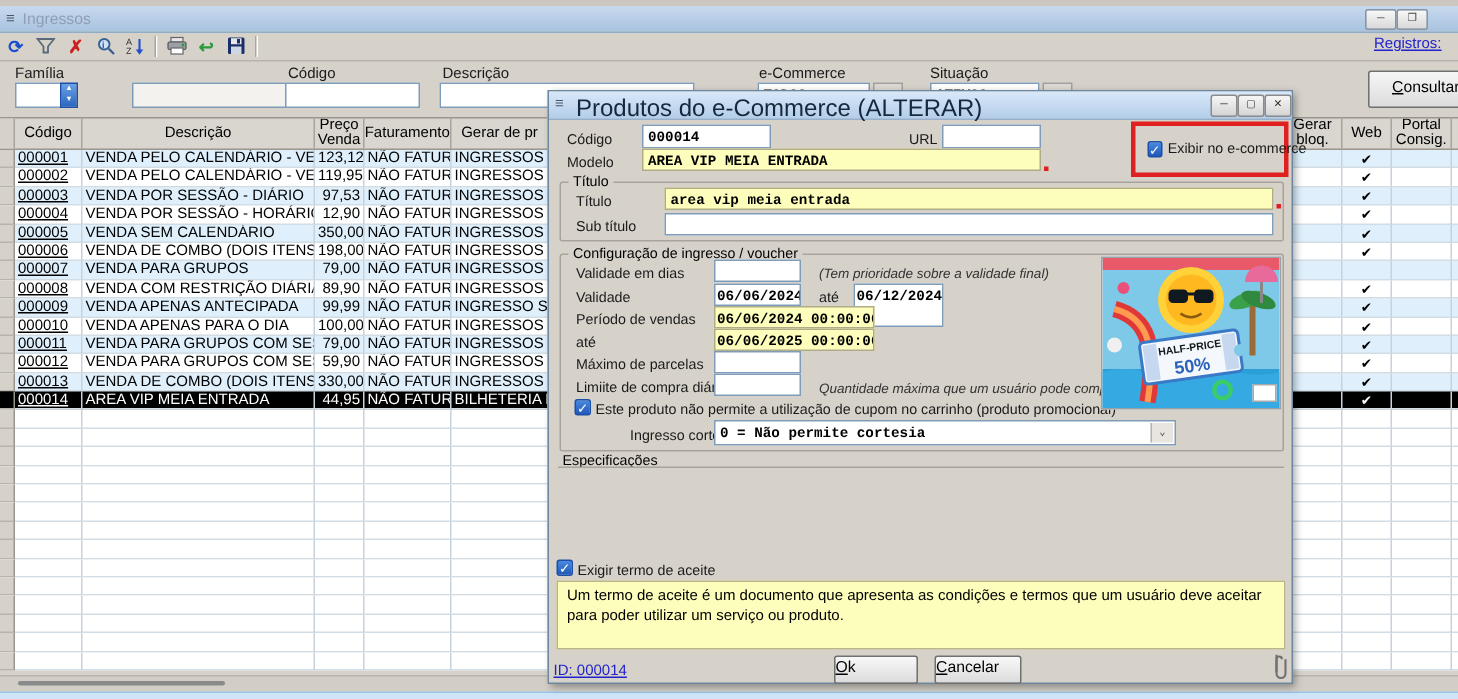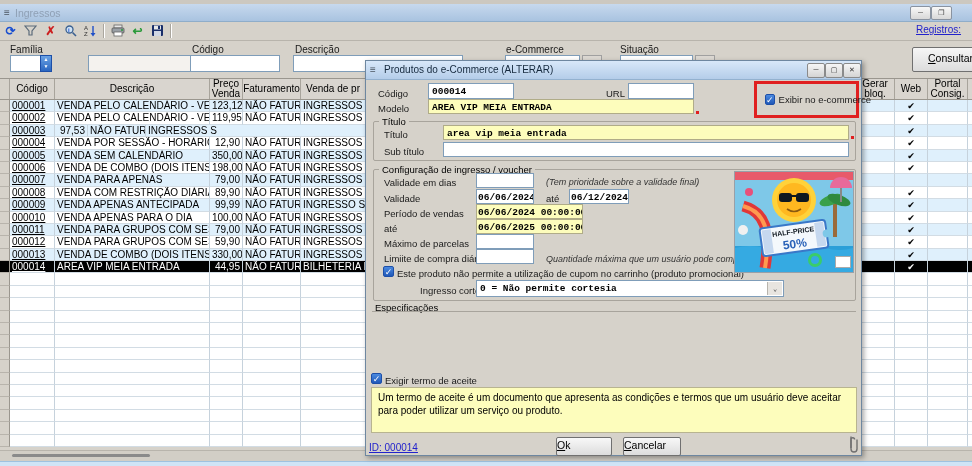--- a/index.html
+++ b/index.html
@@ -33,21 +33,21 @@
   .sel-col{width:10px;background:#d6d2ca;border-right:1px solid #9a968e;border-bottom:1px solid #b8b4ac;}
   .tr.sel .sel-col{background:#000;}
   .c1{width:45px;text-decoration:underline;} .c2{width:155px;} .c3{width:33px;text-align:right;} .c4{width:58px;} .c5{flex:1;border-right:none;}
   .r1{width:39px;} .r2{width:33px;text-align:center;font-size:9px;} .r3{width:40px;} .r4{flex:1;border-right:none;}
   .hscroll{left:0;top:450px;width:972px;height:11px;background:#d2cec6;border-top:1px solid #b8b4ac;}
   .hthumb{left:12px;top:454px;width:138px;height:3px;background:#8a8a8a;border-radius:2px;}
   .bottom-strip{left:0;top:461px;width:972px;height:5px;background:#cfe4f6;border-top:1px solid #9ec2e0;}
   
   .dialog{left:365px;top:60px;width:497px;height:396px;background:#d6d2ca;border:1px solid #6e87a0;box-shadow:2px 2px 5px rgba(0,0,0,.35);box-sizing:border-box;}
   .dlg-titlebar{left:0;top:0;width:495px;height:18px;background:linear-gradient(180deg,#d8e8f9,#b4cde9);border-bottom:1px solid #93b1cf;}
-  .dlg-title{left:18px;top:3px;font-size:10px;color:#15293d;}
+  .dlg-title{left:18px;top:3px;font-size:16px;color:#15293d;}
   .dlg-btn{top:2px;width:16px;height:13px;background:linear-gradient(#f6f6f6,#d4d4d4);border:1px solid #8a8a8a;border-radius:2px;font-size:7px;line-height:12px;text-align:center;color:#333;}
   .dlabel{font-size:9.5px;color:#1a1a1a;white-space:nowrap;}
   .note{font-size:9px;font-style:italic;color:#333;white-space:nowrap;}
   .yellow{background:#fdfdbc;}
   .group{border:1px solid #a8a49c;border-radius:2px;box-sizing:border-box;}
   .gtitle{font-size:9.5px;background:#d6d2ca;padding:0 3px;white-space:nowrap;}
   .chk{width:11px;height:11px;background:linear-gradient(#4a8ae0,#2058b8);border:1px solid #1d4fa8;border-radius:2px;color:#fff;font-size:9px;line-height:10px;text-align:center;box-sizing:border-box;}
   .reddot{width:3px;height:3px;background:#e02020;}
   .combo-arrow{position:absolute;right:1px;top:1px;bottom:1px;width:14px;background:#e8e5e0;border-left:1px solid #b8b4ac;font-size:7px;color:#555;text-align:center;line-height:14px;}
   .button{background:linear-gradient(#f8f8f8,#dcdcdc);border:1px solid #707070;border-radius:2px;font-size:10.5px;text-align:left;line-height:15px;}
@@ -140,21 +140,21 @@
         <span>Descrição</span>
       </div>
     <div class="th" style="width:33px;">
         <span>Preço</span>
         <span>Venda</span>
       </div>
     <div class="th" style="width:58px;">
         <span>Faturamento</span>
       </div>
     <div class="th" style="flex:1;border-right:none;">
-        <span>Venda de pr</span>
+        <span>Gerar de pr</span>
       </div>
   </div>
   <div class="abs tbody" style="left:0;top:100px;width:365px;">
       <div class="tr alt">
     <div class="td sel-col"></div>
     <div class="td c1">000001</div>
         <div class="td c2">VENDA PELO CALENDÁRIO - VENCIME</div>
     <div class="td c3">123,12</div>
         <div class="td c4">NÃO FATURAR</div>
     <div class="td c5">INGRESSOS S</div>
@@ -163,20 +163,21 @@
     <div class="td sel-col"></div>
     <div class="td c1">000002</div>
         <div class="td c2">VENDA PELO CALENDÁRIO - VENCIME</div>
     <div class="td c3">119,95</div>
         <div class="td c4">NÃO FATURAR</div>
     <div class="td c5">INGRESSOS S</div>
       </div>
       <div class="tr alt">
     <div class="td sel-col"></div>
     <div class="td c1">000003</div>
+        <div class="td c2">VENDA POR SESSÃO - DIÁRIO</div>
     <div class="td c3">97,53</div>
         <div class="td c4">NÃO FATURAR</div>
     <div class="td c5">INGRESSOS S</div>
       </div>
       <div class="tr">
     <div class="td sel-col"></div>
     <div class="td c1">000004</div>
         <div class="td c2">VENDA POR SESSÃO - HORÁRIO</div>
     <div class="td c3">12,90</div>
         <div class="td c4">NÃO FATURAR</div>
@@ -194,21 +195,21 @@
     <div class="td sel-col"></div>
     <div class="td c1">000006</div>
         <div class="td c2">VENDA DE COMBO (DOIS ITENS 1 QTD</div>
     <div class="td c3">198,00</div>
         <div class="td c4">NÃO FATURAR</div>
     <div class="td c5">INGRESSOS S</div>
       </div>
       <div class="tr alt">
     <div class="td sel-col"></div>
     <div class="td c1">000007</div>
-        <div class="td c2">VENDA PARA APENAS</div>
+        <div class="td c2">VENDA PARA GRUPOS</div>
     <div class="td c3">79,00</div>
         <div class="td c4">NÃO FATURAR</div>
     <div class="td c5">INGRESSOS S</div>
       </div>
       <div class="tr">
     <div class="td sel-col"></div>
     <div class="td c1">000008</div>
         <div class="td c2">VENDA COM RESTRIÇÃO DIÁRIA (SAB-</div>
     <div class="td c3">89,90</div>
         <div class="td c4">NÃO FATURAR</div>
@@ -598,21 +599,21 @@
     <div class="abs group" style="left:7px;top:108px;width:483px;height:132px;"></div>
     <div class="abs gtitle" style="left:13px;top:103px;">Configuração de ingresso / voucher</div>
 
     <div class="abs dlabel" style="left:18px;top:116px;">Validade em dias</div>
     <div class="abs field" style="left:110px;top:112px;width:58px;height:15px;"></div>
     <div class="abs note" style="left:180px;top:116px;">(Tem prioridade sobre a validade final)</div>
 
     <div class="abs dlabel" style="left:18px;top:132px;">Validade</div>
     <div class="abs field mono" style="left:110px;top:128px;width:58px;height:15px;padding:2px 1px;">06/06/2024</div>
     <div class="abs dlabel" style="left:180px;top:132px;">até</div>
-    <div class="abs field mono" style="left:203px;top:128px;width:60px;height:15px;padding:2px 1px;">06/12/2024</div>
+    <div class="abs field mono" style="left:203px;top:128px;width:60px;height:29px;padding:2px 1px;">06/12/2024</div>
 
     <div class="abs dlabel" style="left:18px;top:147px;">Período de vendas</div>
     <div class="abs field mono yellow" style="left:110px;top:143px;width:107px;height:15px;border-color:#b0ac88;padding:2px 1px;">06/06/2024 00:00:00</div>
     <div class="abs dlabel" style="left:18px;top:162px;">até</div>
     <div class="abs field mono yellow" style="left:110px;top:158px;width:107px;height:15px;border-color:#b0ac88;padding:2px 1px;">06/06/2025 00:00:00</div>
 
     <div class="abs dlabel" style="left:18px;top:177px;">Máximo de parcelas</div>
     <div class="abs field" style="left:110px;top:173px;width:58px;height:15px;"></div>
 
     <div class="abs dlabel" style="left:18px;top:192px;">Limiite de compra diária</div>

